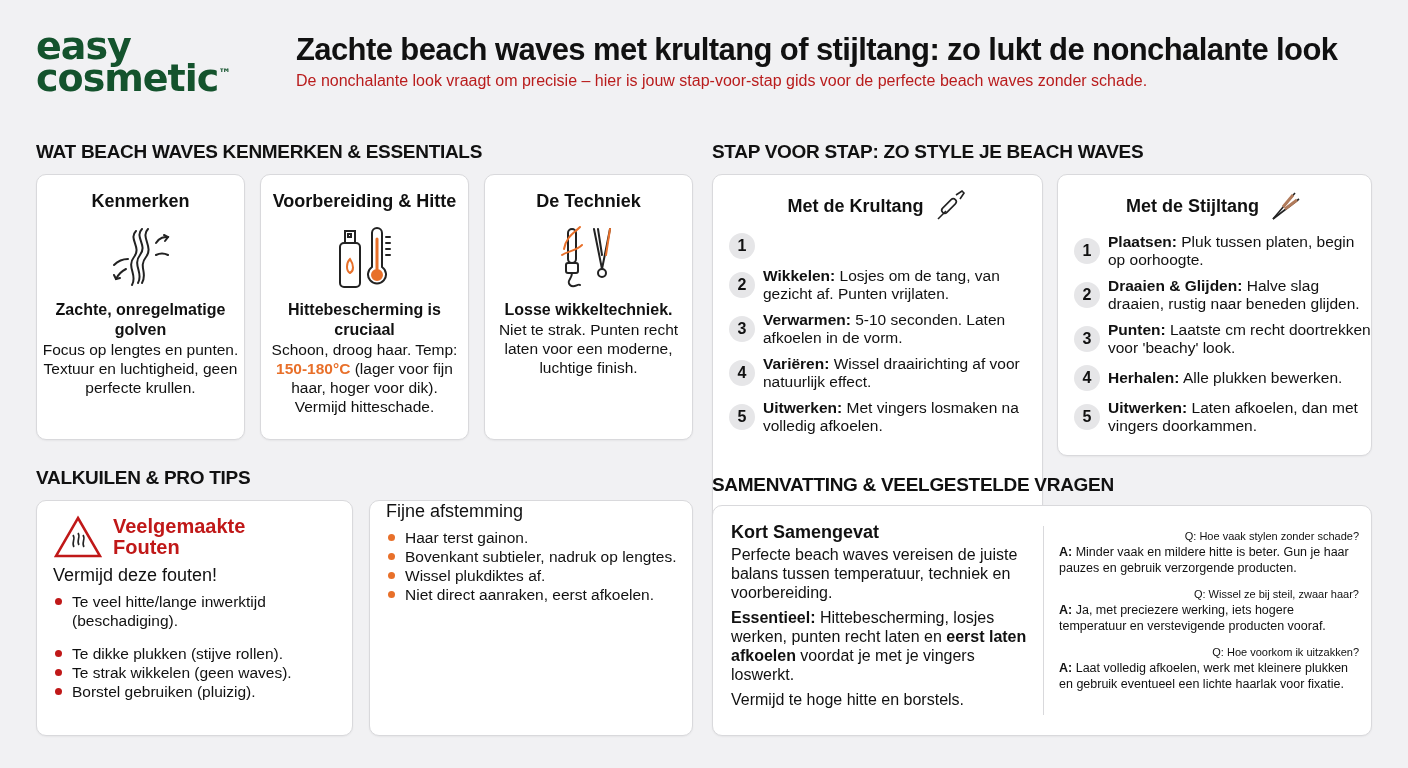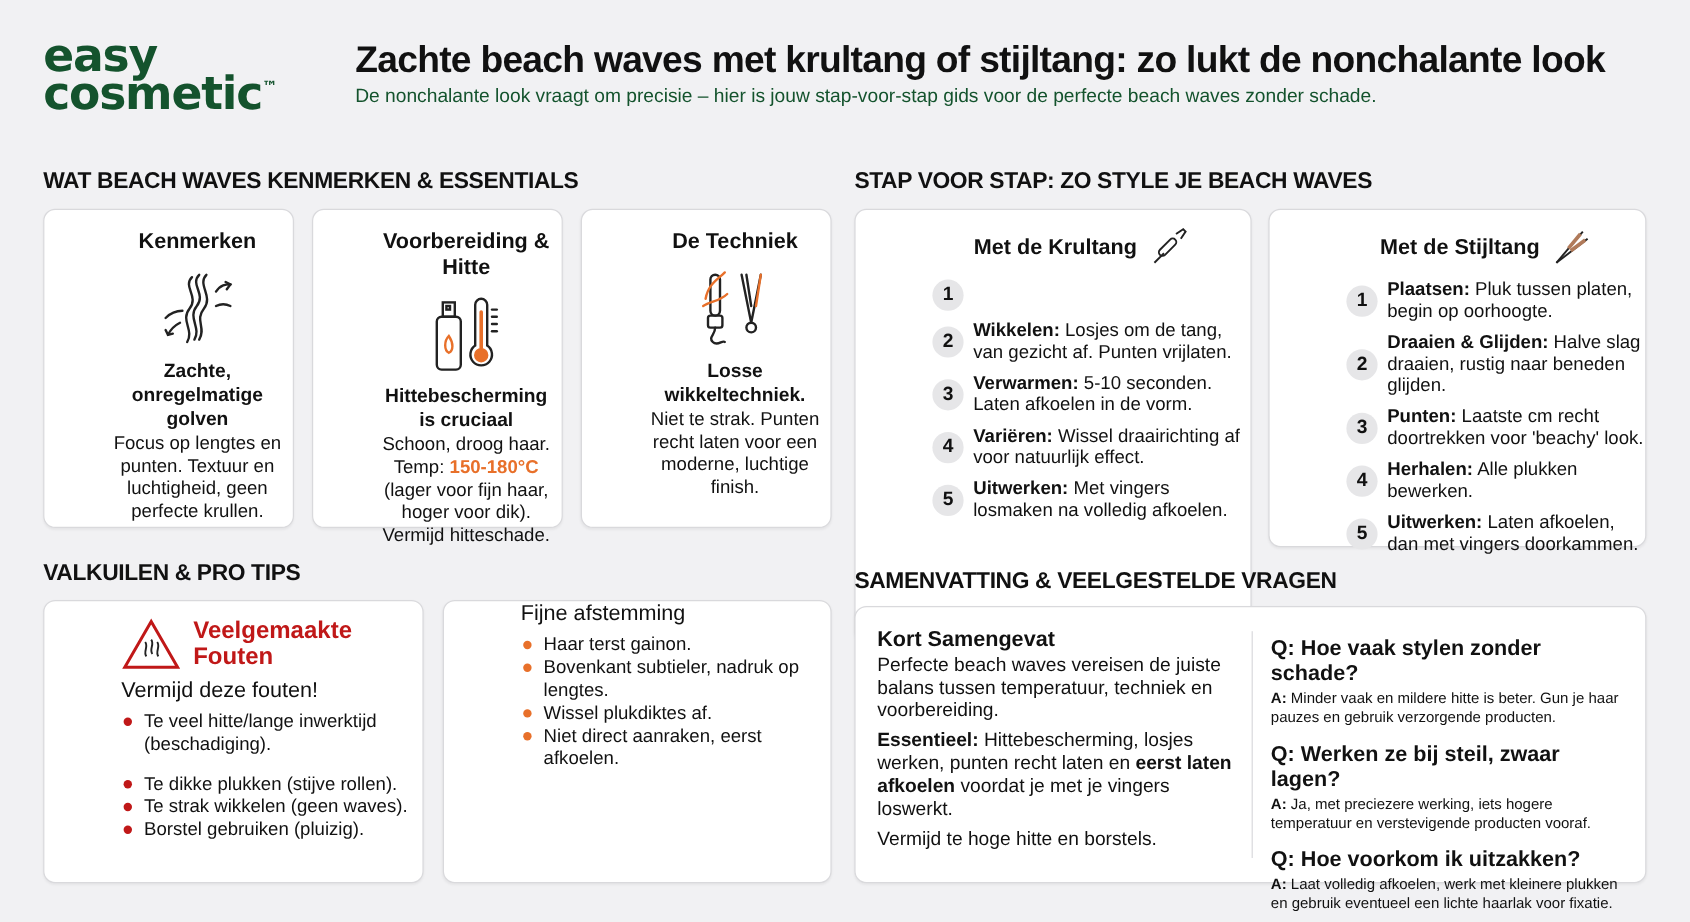--- a/index.html
+++ b/index.html
@@ -14,28 +14,28 @@
     position: absolute; left: 36px; top: 30px;
     color: #14532d; font-family: "DejaVu Sans", sans-serif; font-weight: bold;
     font-size: 38px; line-height: 32px; letter-spacing: -1px;
   }
   .logo .tm { font-size: 13px; vertical-align: top; letter-spacing: 0; position: relative; top: -4px; }
   .title {
     position: absolute; left: 296px; top: 32px; font-size: 31px; font-weight: bold;
     letter-spacing: -0.6px; white-space: nowrap;
   }
   .subtitle {
-    position: absolute; left: 296px; top: 72px; font-size: 16px; white-space: nowrap; color: #14532d;
+    position: absolute; left: 296px; top: 72px; font-size: 16px; white-space: nowrap; color: #b91c1c;
   }
   .sec-head {
     position: absolute; font-size: 19px; font-weight: bold; letter-spacing: -0.3px; white-space: nowrap;
   }
   .card {
     position: absolute; background: #fff; border: 1px solid #d9d9dc; border-radius: 10px;
-    box-shadow: 0 1px 2px rgba(0,0,0,0.05); box-sizing: border-box; padding-left: 48px;
+    box-shadow: 0 1px 2px rgba(0,0,0,0.05); box-sizing: border-box;
   }
   .ess-card { text-align: center; padding-top: 16px; }
   .ess-card h3 { margin: 0; font-size: 18px; font-weight: bold; }
   .ess-card .icon { height: 70px; margin: 10px auto 8px; display: flex; justify-content: center; align-items: center; }
   .ess-card .lead { font-size: 16px; font-weight: bold; line-height: 20px; padding: 0 8px; }
   .ess-card .body { font-size: 15.5px; line-height: 19px; padding: 0 4px; }
   .orange { color: #e8702a; font-weight: bold; }
   .steps-card h3 { margin: 14px 0 10px; text-align: center; font-size: 18px; font-weight: bold; display: flex; justify-content: center; align-items: center; gap: 10px; }
   .step { display: flex; align-items: center; margin: 0 0 8px 16px; }
   .step .num {
@@ -47,21 +47,21 @@
   .pit-head { display: flex; align-items: center; gap: 10px; margin: 14px 0 6px 16px; }
   .pit-head .ttl { font-size: 20px; font-weight: bold; line-height: 21px; }
   .pit-sub { font-size: 18px; font-weight: normal; margin: 0 0 6px 16px; }
   .bul { display: flex; font-size: 15.5px; line-height: 19px; margin: 0 0 0 18px; }
   .bul .dot { width: 7px; height: 7px; border-radius: 50%; flex: none; margin: 6px 10px 0 0; }
   .sum-left { position: absolute; left: 18px; top: 16px; width: 300px; }
   .sum-left h4 { margin: 0 0 2px; font-size: 18px; font-weight: bold; }
   .sum-left p { margin: 0 0 6px; font-size: 16px; line-height: 19px; }
   .sum-div { position: absolute; left: 330px; top: 20px; bottom: 20px; border-left: 1px solid #d9d9dc; }
   .faq { position: absolute; left: 346px; top: 24px; width: 300px; }
-  .faq .q { font-size: 18px; font-weight: bold; margin-bottom: 2px; }
+  .faq .q { font-size: 11px; font-weight: normal; margin-bottom: 2px; text-align: right; }
   .faq .a { font-size: 12.5px; line-height: 16px; margin-bottom: 12px; }
 </style>
 </head>
 <body>
 
 <div class="logo">
   <div>easy</div>
   <div><span>cosmetic</span><span class="tm">™</span></div>
 </div>
 <div class="title">Zachte beach waves met krultang of stijltang: zo lukt de nonchalante look</div>
@@ -254,18 +254,18 @@
   <div class="sum-left">
     <h4>Kort Samengevat</h4>
     <p>Perfecte beach waves vereisen de juiste balans tussen temperatuur, techniek en voorbereiding.</p>
     <p><b>Essentieel:</b><span> Hittebescherming, losjes werken, punten recht laten en </span><b>eerst laten afkoelen</b><span> voordat je met je vingers loswerkt.</span></p>
     <p>Vermijd te hoge hitte en borstels.</p>
   </div>
   <div class="sum-div"></div>
   <div class="faq">
     <div class="q">Q: Hoe vaak stylen zonder schade?</div>
     <div class="a"><b>A:</b><span> Minder vaak en mildere hitte is beter. Gun je haar pauzes en gebruik verzorgende producten.</span></div>
-    <div class="q">Q: Werken ze bij steil, zwaar lagen?</div>
+    <div class="q">Q: Wissel ze bij steil, zwaar haar?</div>
     <div class="a"><b>A:</b><span> Ja, met preciezere werking, iets hogere temperatuur en verstevigende producten vooraf.</span></div>
     <div class="q">Q: Hoe voorkom ik uitzakken?</div>
     <div class="a"><b>A:</b><span> Laat volledig afkoelen, werk met kleinere plukken en gebruik eventueel een lichte haarlak voor fixatie.</span></div>
   </div>
 </div>
 
 </body></html>

